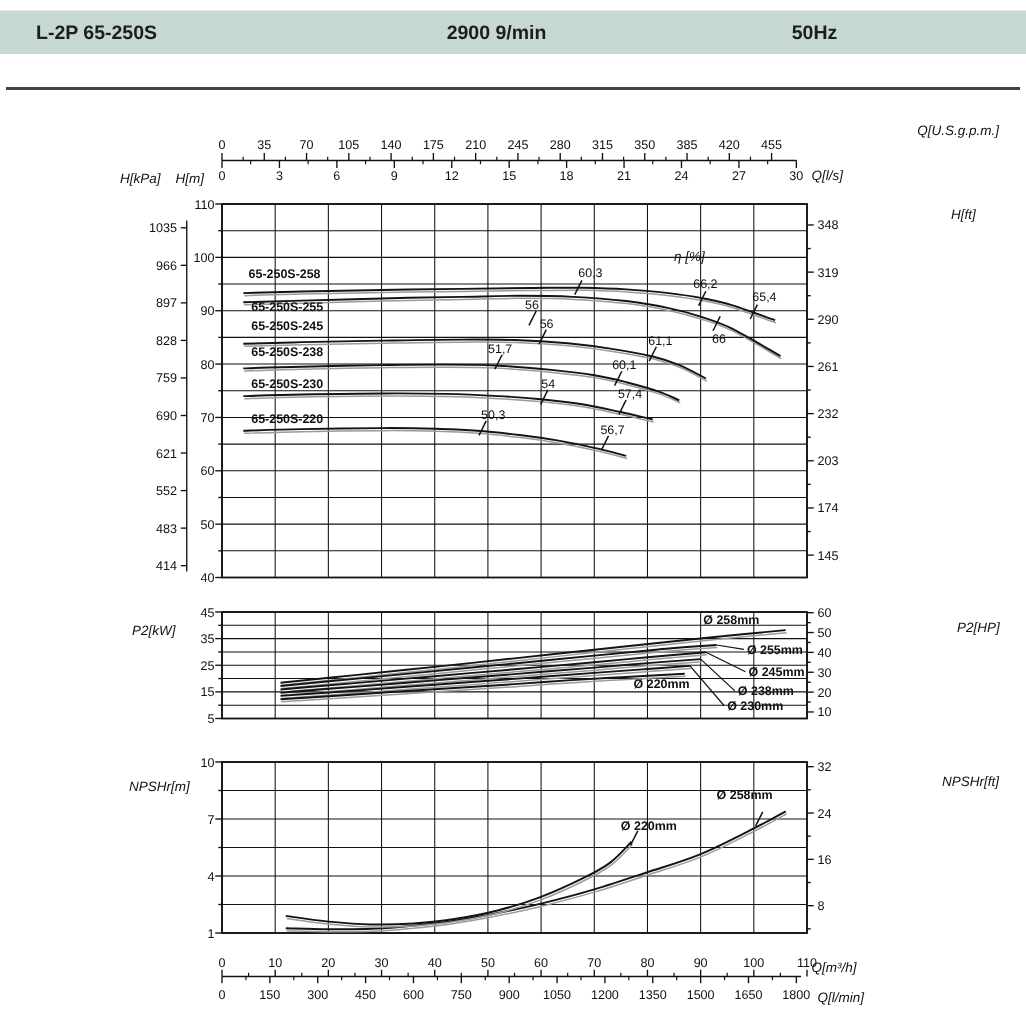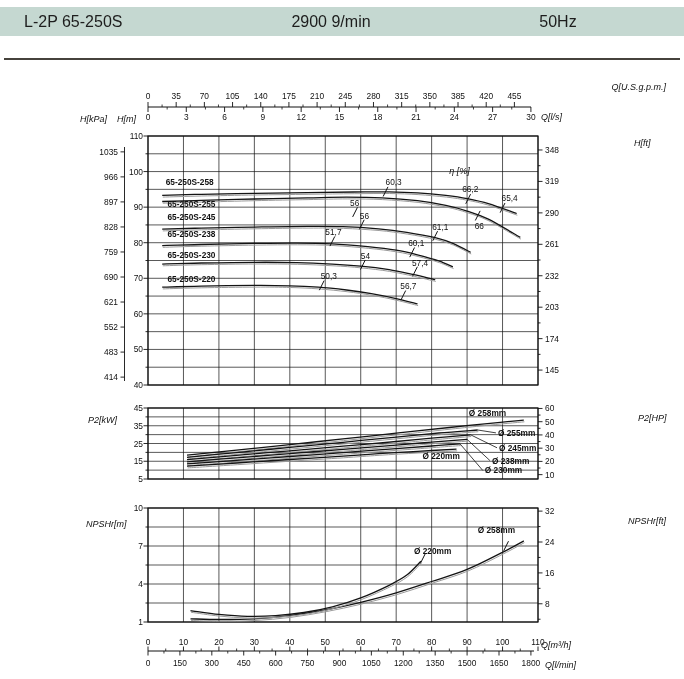--- a/index.html
+++ b/index.html
@@ -1,22 +1,22 @@
 <!DOCTYPE html>
 <html><head>
 <meta charset="utf-8">
 <style>
   html,body{margin:0;padding:0;background:#fff;}
   body{width:684px;height:679px;font-family:"Liberation Sans",sans-serif;}
   .page{position:relative;width:684px;height:679px;background:#fff;overflow:hidden;}
   .header-bar{position:absolute;left:0;top:7px;width:684px;height:29px;background:#c5d8d1;}
-  .header-bar span{position:absolute;top:0;line-height:29px;font-weight:normal;font-size:16px;color:#1d1d1d;white-space:nowrap;text-align:right;}
+  .header-bar span{position:absolute;top:0;line-height:29px;font-weight:bold;font-size:13px;color:#1d1d1d;white-space:nowrap;text-align:right;}
   .hdr-model{left:24px;}
   .hdr-speed{left:331px;transform:translateX(-50%);}
-  .hdr-freq{left:558px;transform:translateX(-50%);}
+  .hdr-freq{left:543px;transform:translateX(-50%);}
   .separator{position:absolute;left:4px;top:58px;width:676px;height:2px;background:#46423c;}
   svg{position:absolute;left:0;top:0;}
   .t{font-size:8.4px;fill:#111;}
   .u{font-size:9px;font-style:italic;fill:#111;}
   .m{font-size:8.3px;font-weight:bold;fill:#111;}
   .e{font-size:8.3px;fill:#111;}
 </style>
 </head>
 <body>
 

